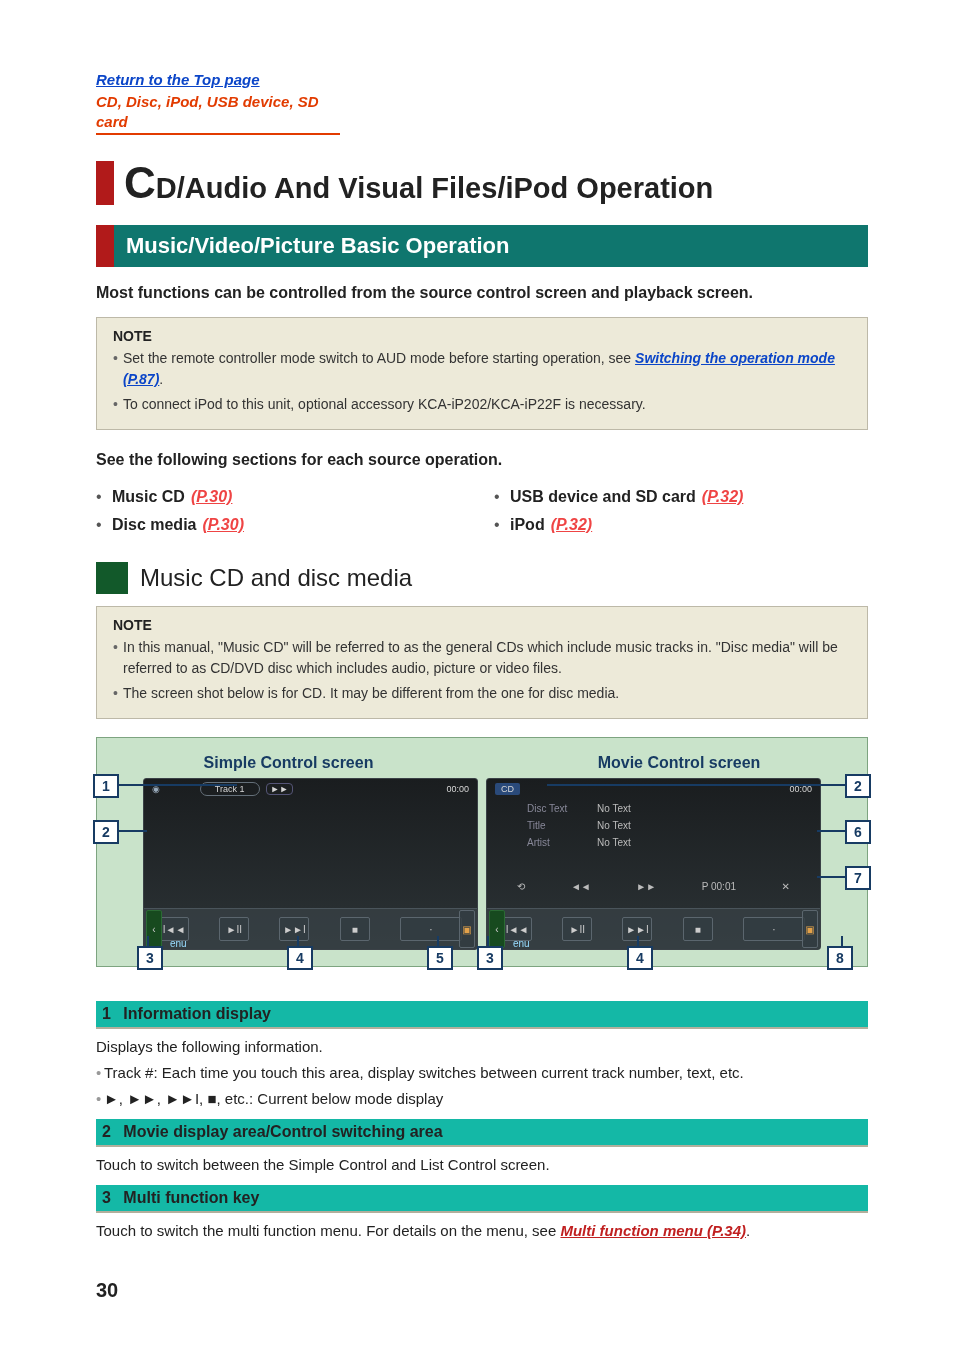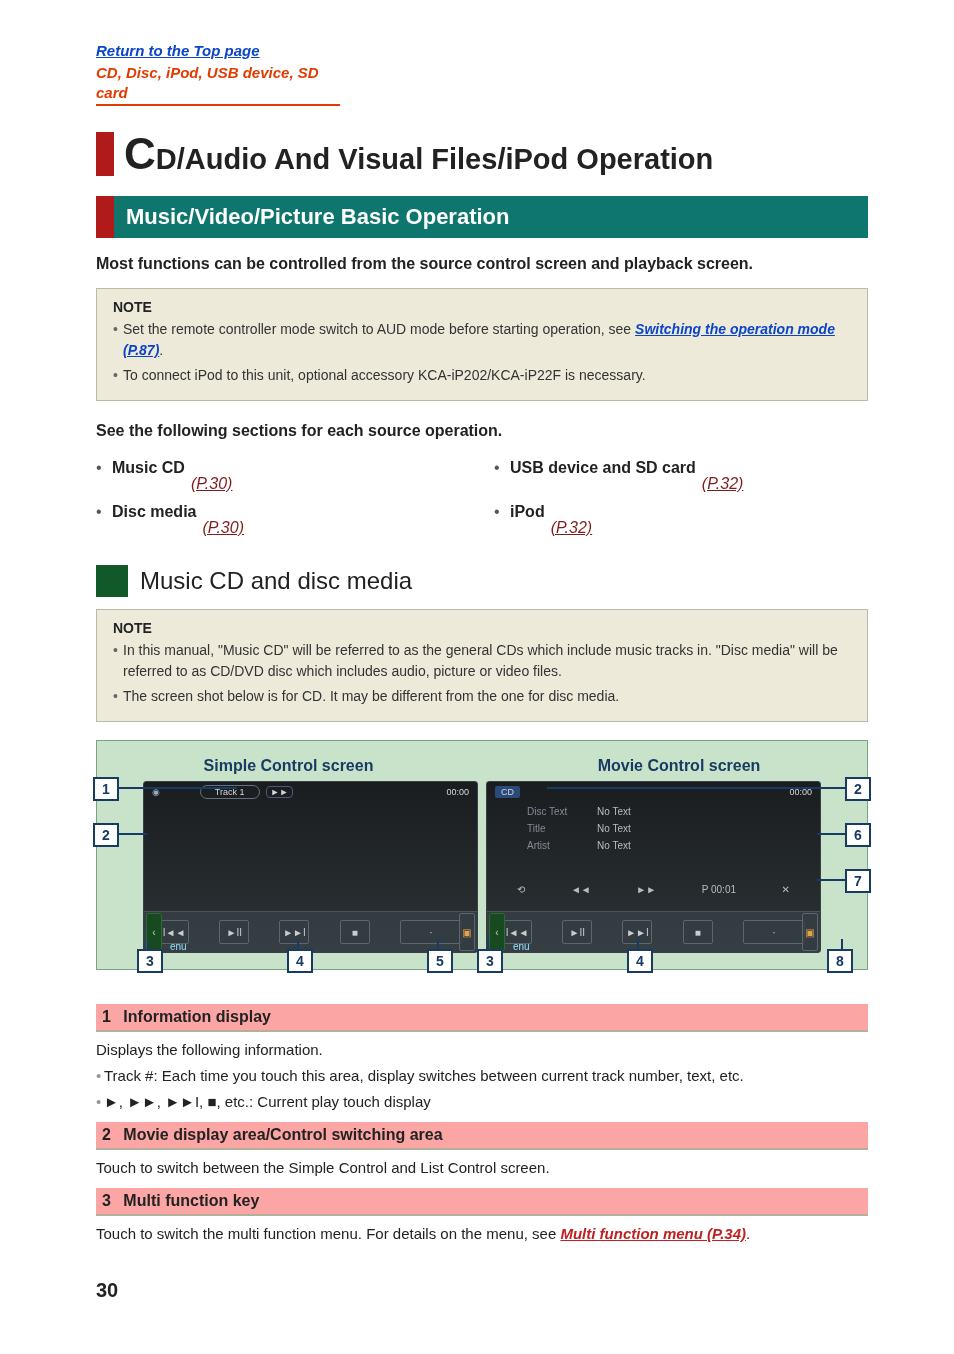--- a/index.html
+++ b/index.html
@@ -21,20 +21,21 @@
     height: 1354px;
   }
   .top-link {
     color: #0b45c8;
     font-style: italic;
     font-weight: 700;
     font-size: 15px;
     text-decoration: underline;
     display: block;
     line-height: 1.4;
+    margin-top: 29px;
   }
   .top-context {
     color: #e23b00;
     font-style: italic;
     font-weight: 700;
     font-size: 15px;
     border-bottom: 2px solid #e23b00;
     display: inline-block;
     padding-bottom: 2px;
     margin-top: 2px;
@@ -122,25 +123,24 @@
     row-gap: 10px;
     font-size: 16px;
   }
   .source-item {
     display: flex;
     gap: 6px;
     font-weight: 700;
   }
   .source-item .bullet { color: #555; font-weight: 400; min-width: 10px; }
   .page-ref {
-    color: #7f1d1d;
+    color: #ef4444;
     font-style: italic;
-    font-weight: 400;
+    font-weight: 700;
     text-decoration: underline;
-    margin-top: 16px;
   }
   .sub-title-row {
     display: flex;
     align-items: center;
     margin-top: 28px;
     gap: 12px;
   }
   .sub-title-square {
     width: 32px; height: 32px; background: #12592a;
   }
@@ -241,21 +241,21 @@
     z-index: 5;
   }
   .cline {
     position: absolute;
     background: #173b63;
     z-index: 4;
   }
   
   .desc-head {
     margin-top: 28px;
-    background: #fca5a5;
+    background: #14b8a6;
     border-bottom: 2px solid #b2af9c;
     padding: 4px 6px;
     font-weight: 700;
     font-size: 16px;
   }
   .desc-head .num { margin-right: 8px; color:#222; }
   .desc-body {
     font-size: 15px;
     line-height: 1.6;
     margin-top: 6px;
@@ -452,21 +452,21 @@
   <div class="desc-head" style="margin-top:34px;">
     <span class="num">1</span>
     <span>Information display</span>
   </div>
   <div class="desc-body">
     <span>Displays the following information.</span>
     <span class="bullet">
       <span style="font-family:Arial; font-weight:400;">Track #</span><span>: Each time you touch this area, display switches between current track number, text, etc.</span>
     </span>
     <span class="bullet">
-      <span style="font-family:Arial;">►, ►►, ►►I, ■, etc.</span><span>: Current play touch display</span>
+      <span style="font-family:Arial;">►, ►►, ►►I, ■, etc.</span><span>: Current below mode display</span>
     </span>
   </div>
 
   
   <div class="desc-head" style="margin-top:8px;">
     <span class="num">2</span>
     <span>Movie display area/Control switching area</span>
   </div>
   <div class="desc-body">
     <span>Touch to switch between the Simple Control and List Control screen.</span>

